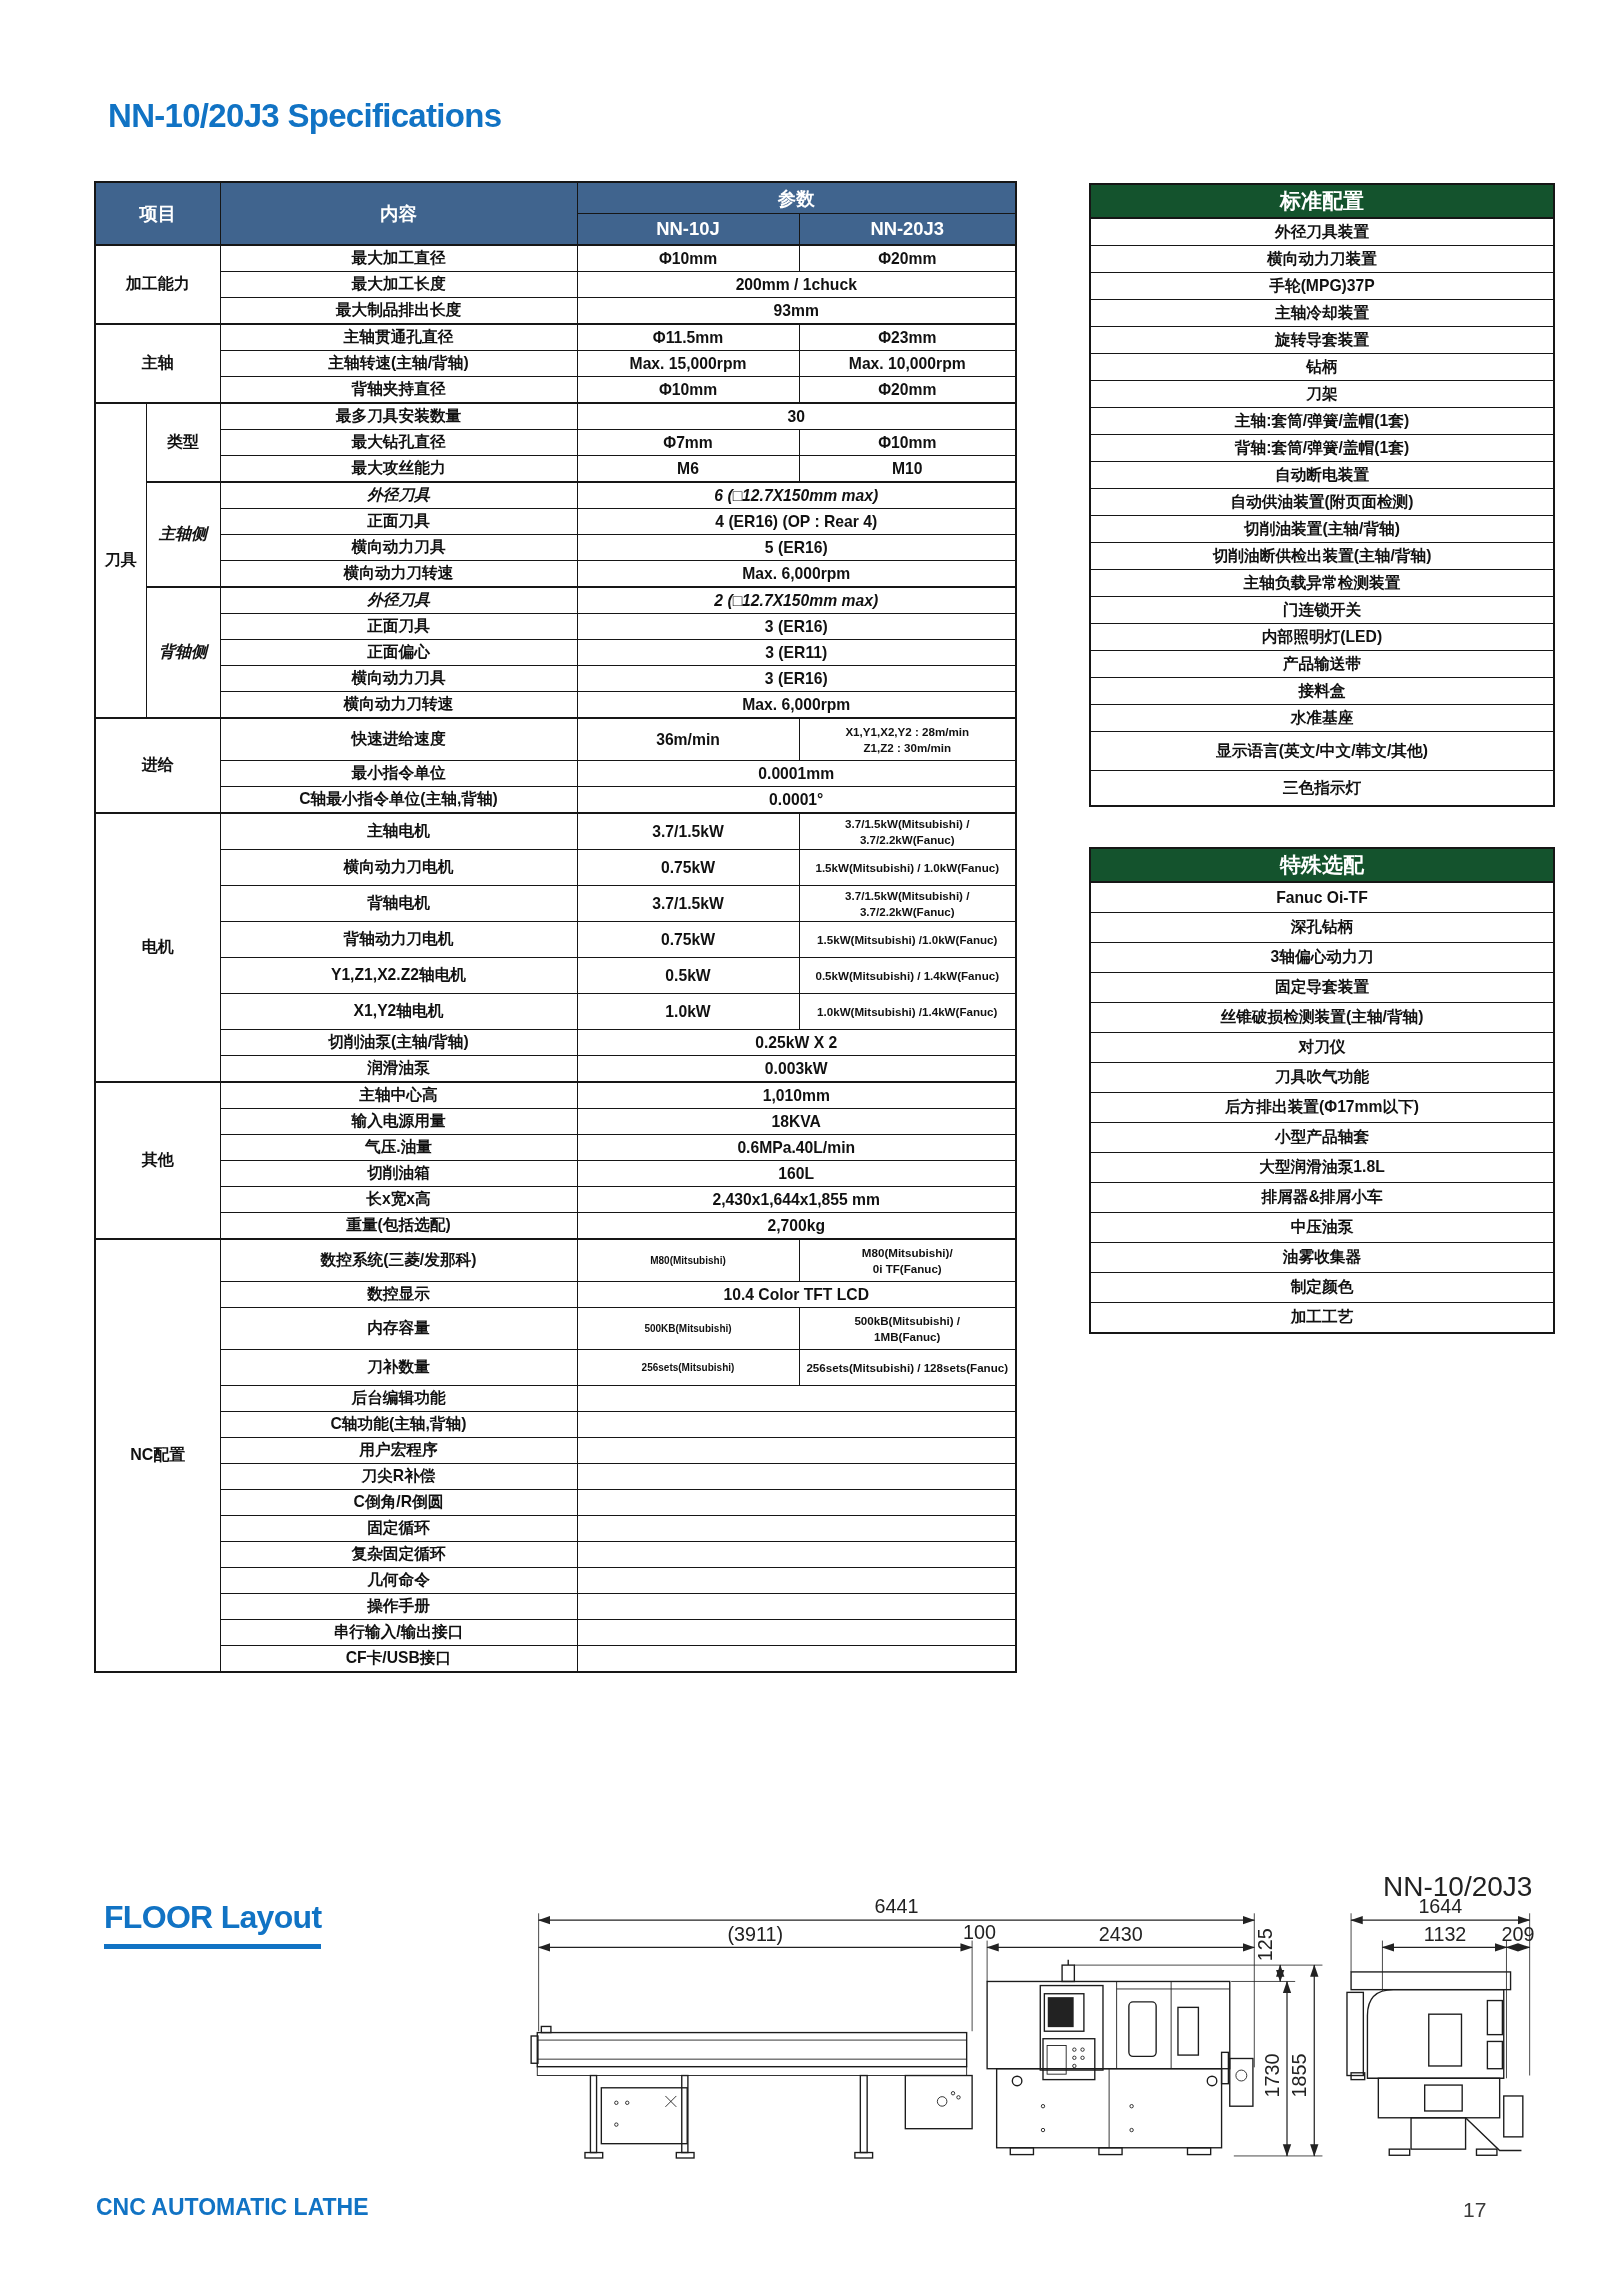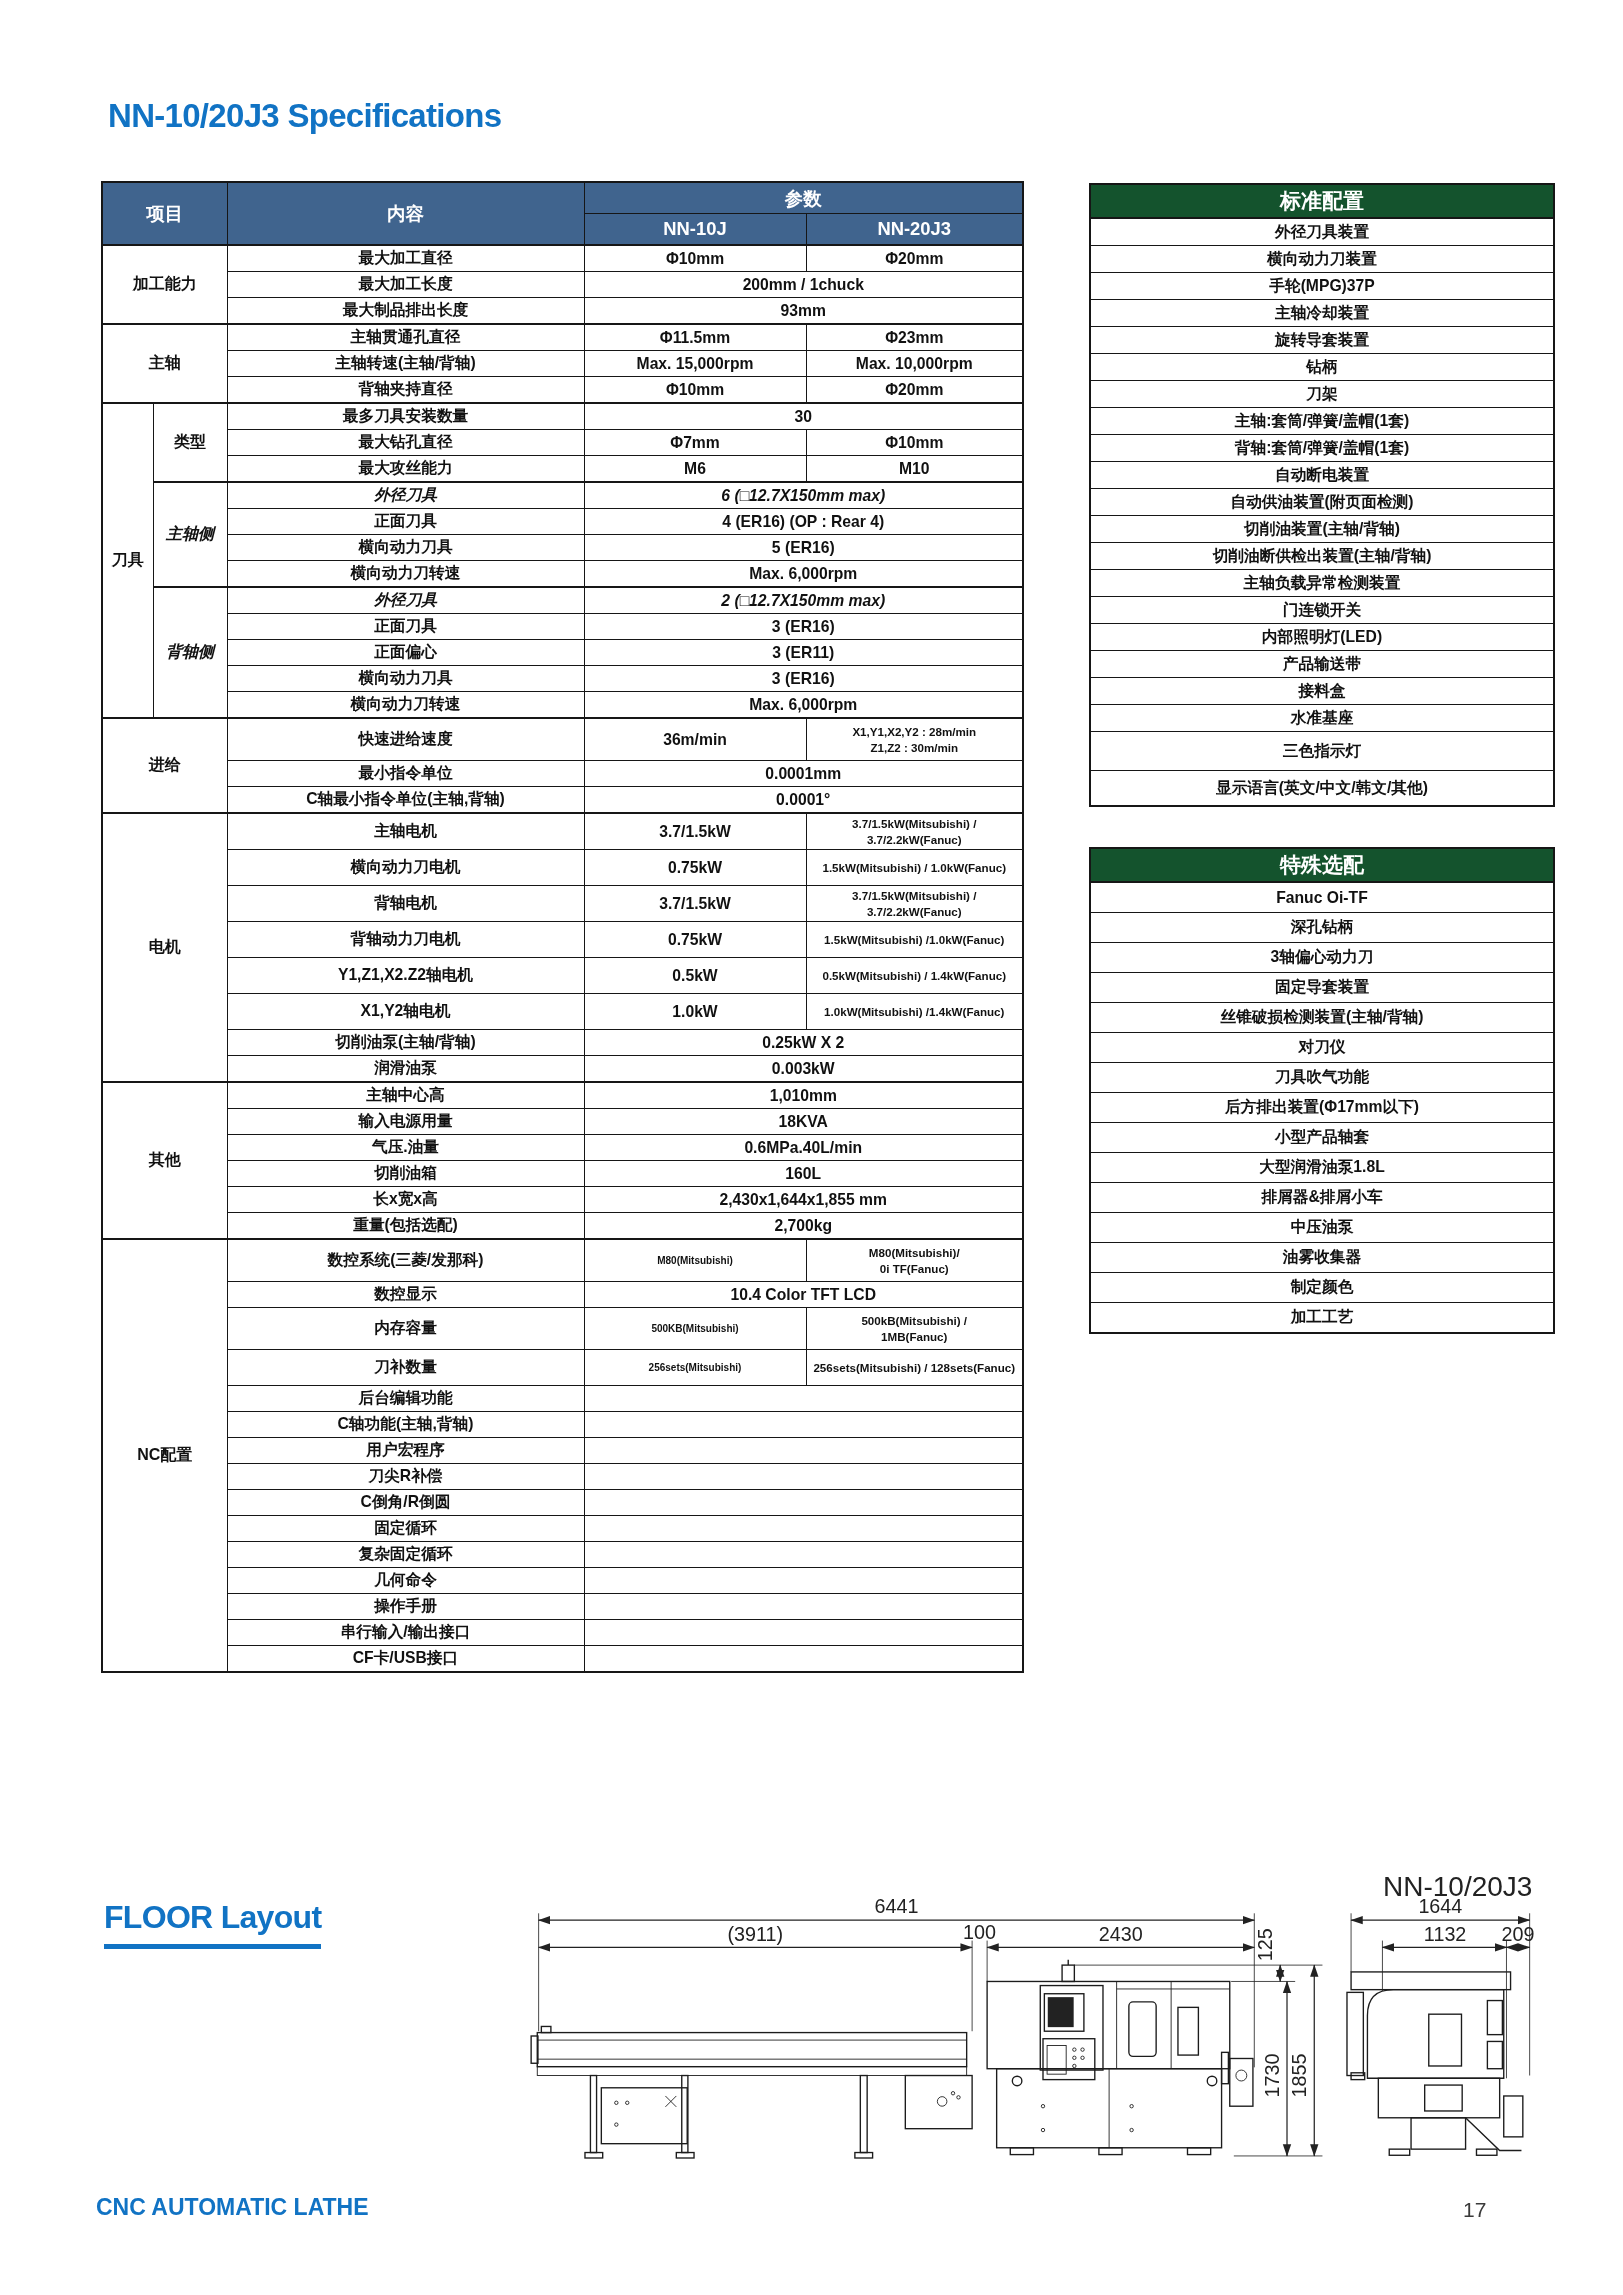--- a/index.html
+++ b/index.html
@@ -6,21 +6,21 @@
   body{
     position:relative;width:1623px;height:2295px;background:#ffffff;
     font-family:"Liberation Sans","DejaVu Sans",sans-serif;color:#111;
   }
   .page-title{
     position:absolute;left:108px;top:97px;font-size:33px;font-weight:800;
     color:#1173c4;letter-spacing:-0.7px;
   }
   
   #main-table{
-    position:absolute;left:101px;top:181px;width:922px;
+    position:absolute;left:94px;top:181px;width:922px;
     border-collapse:collapse;table-layout:fixed;border:2.7px solid #161616;
   }
   #main-table th,#main-table td{
     border:1.4px solid #161616;text-align:center;vertical-align:middle;
     padding:0 4.1px;overflow:hidden;
   }
   #main-table thead th{
     background:#40648e;color:#ffffff;font-size:18.4px;font-weight:700;height:30px;
   }
   #main-table td{font-size:15.7px;font-weight:700;height:25px;}
@@ -391,24 +391,24 @@
       <tr>
         <td>产品输送带</td>
       </tr>
       <tr>
         <td>接料盒</td>
       </tr>
       <tr>
         <td>水准基座</td>
       </tr>
       <tr>
+        <td>显示语言(英文/中文/韩文/其他)</td>
+      </tr>
+      <tr>
         <td>三色指示灯</td>
-      </tr>
-      <tr>
-        <td>显示语言(英文/中文/韩文/其他)</td>
       </tr>
     </tbody>
 </table>
 
 <table id="opt-table" class="side-table">
   <tbody id="opt-tbody">
     <tr>
       <th>特殊选配</th>
     </tr>
   <tr>

